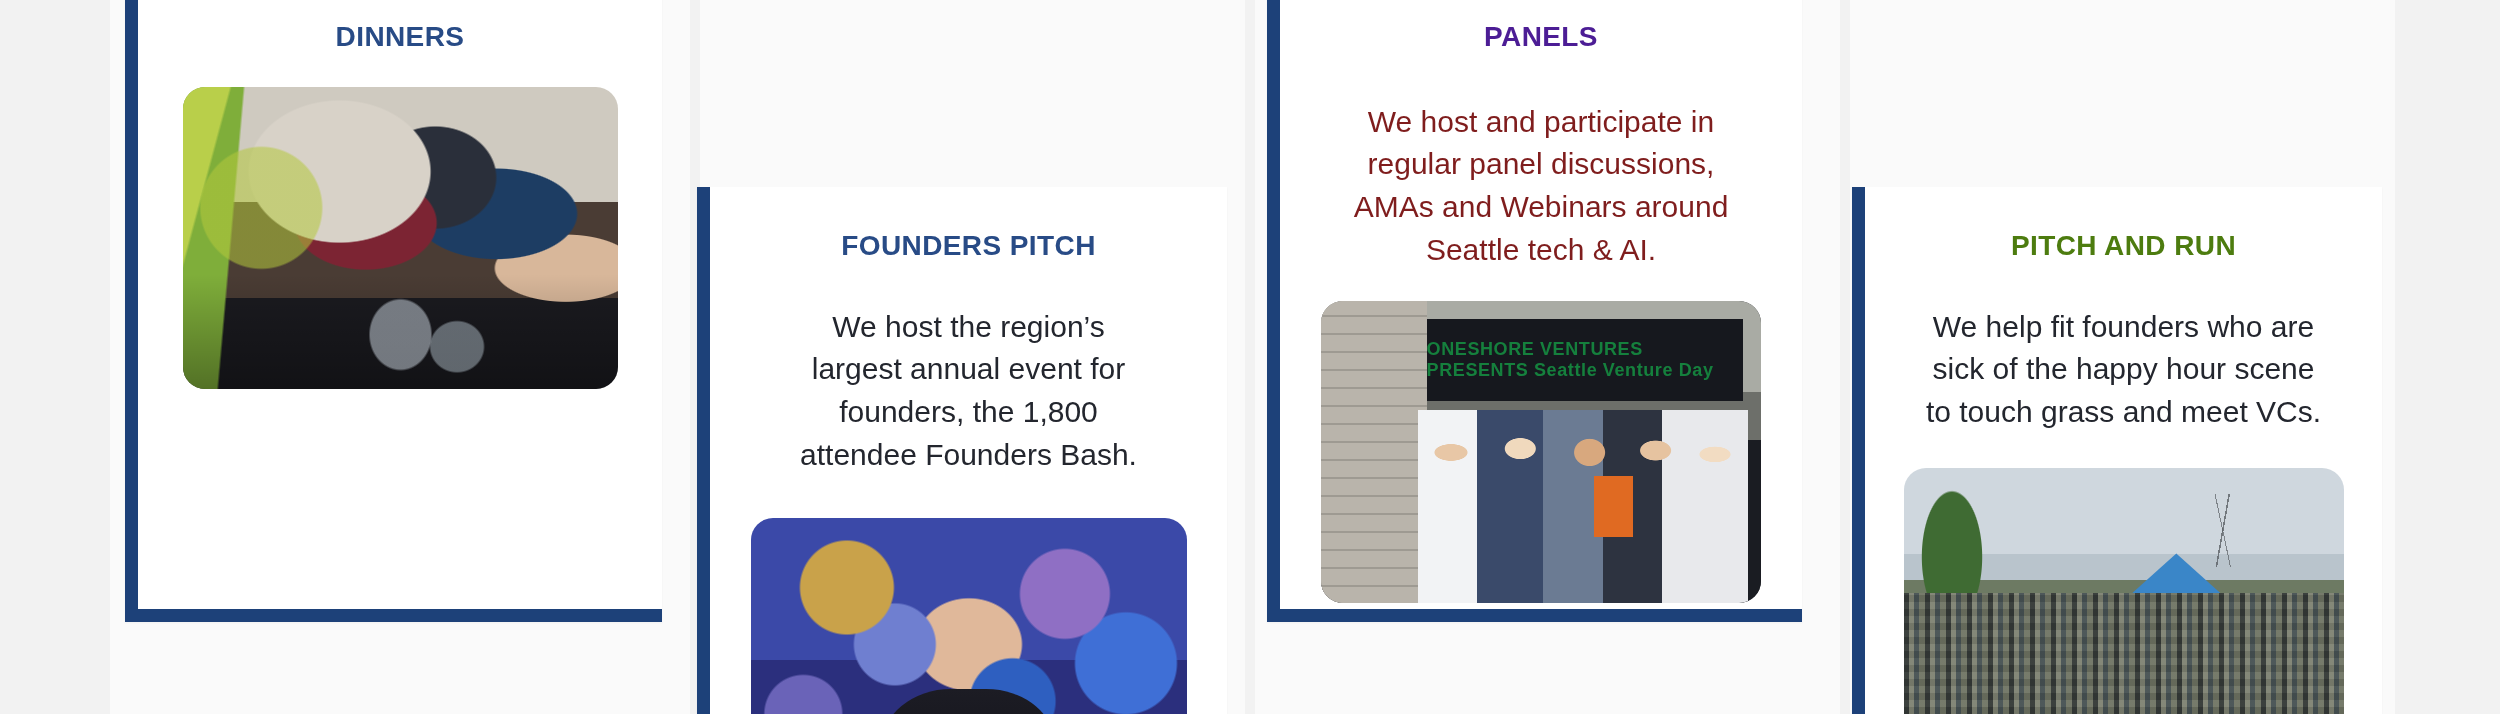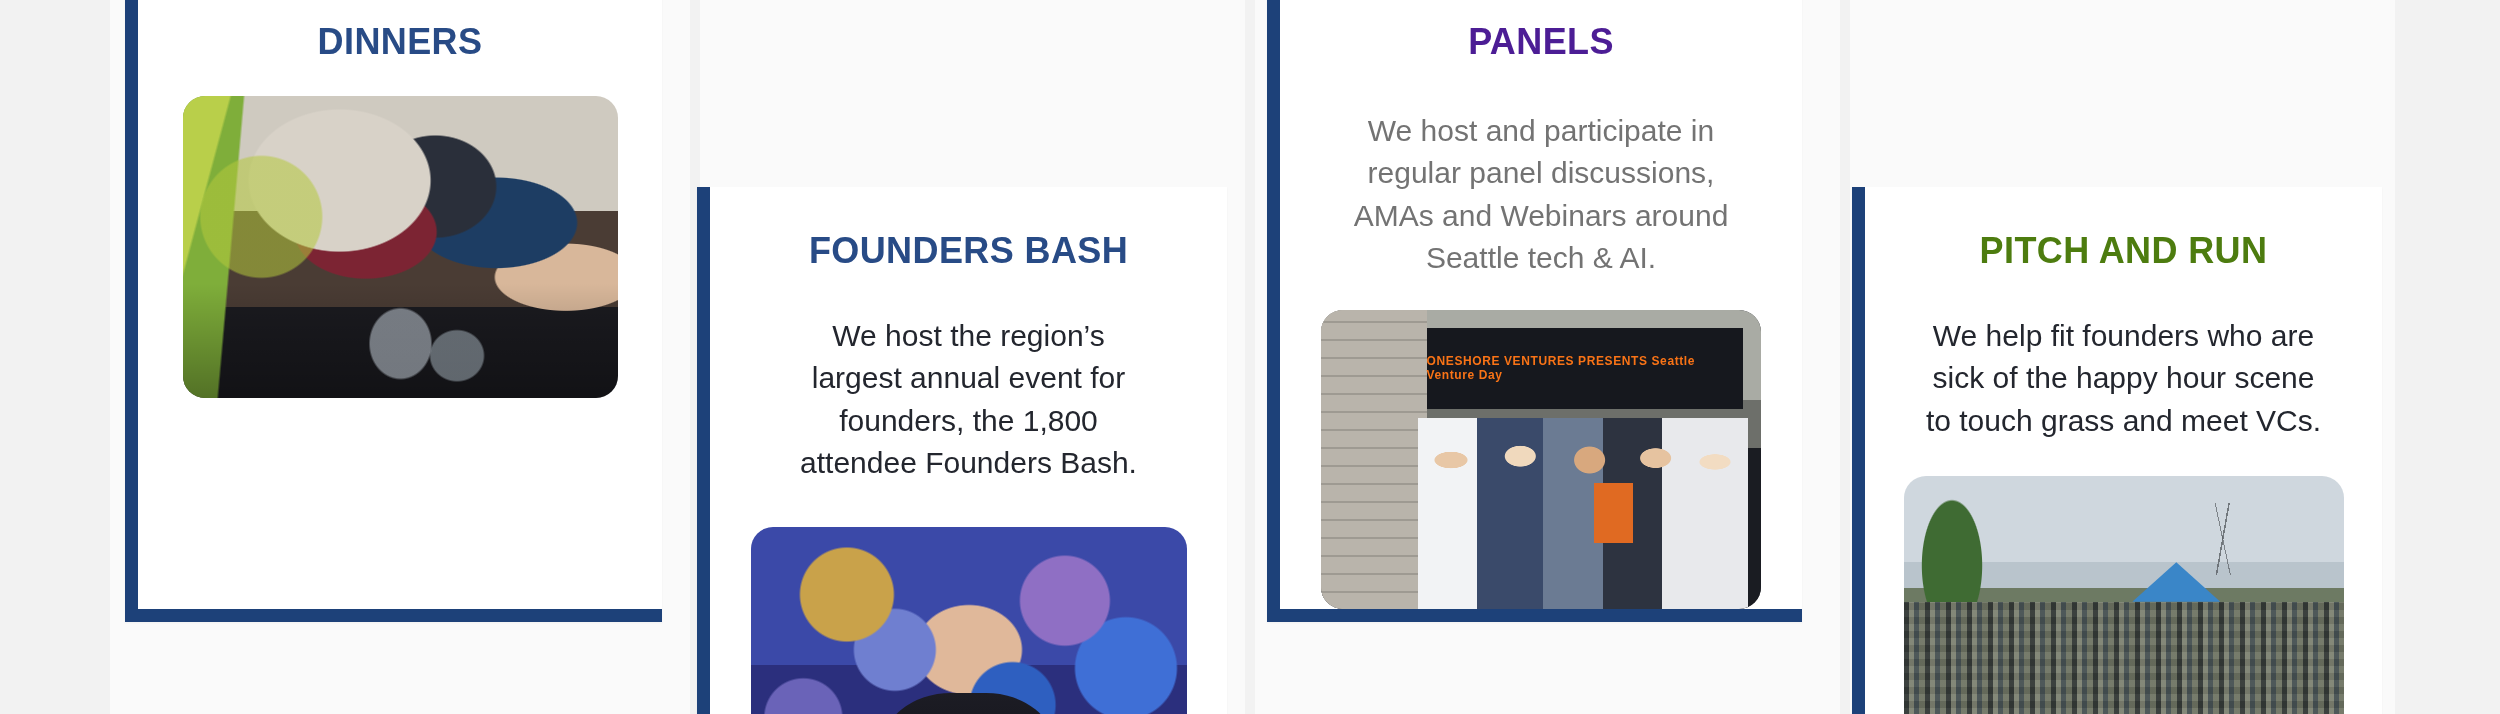--- a/index.html
+++ b/index.html
@@ -47,21 +47,21 @@
 
   
   .card.c1 { left: 125px;  top: -78px;  width: 537px;  height: 700px; }
   .card.c2 { left: 697px;  top: 187px;  width: 530px;  height: 660px; }
   .card.c3 { left: 1267px; top: -78px;  width: 535px;  height: 700px; }
   .card.c4 { left: 1852px; top: 187px;  width: 530px;  height: 660px; }
 
   .card-title {
     color: #284b86;
     font-weight: 700;
-    font-size: 36px;
+    font-size: 28px;
     letter-spacing: 0.4px;
     text-align: center;
     margin: 0;
     line-height: 1.1;
     white-space: nowrap;
   }
 
   .card-body {
     color: #23262e;
     font-size: 30px;
@@ -160,22 +160,22 @@
       linear-gradient(180deg, #a9aba4 0 30%, #6d6f6a 30% 46%, #1a1c22 46% 100%),
       #2a2c32;
   }
   .photo-panel .banner {
     position: absolute;
     left: 24%;
     right: 4%;
     top: 6%;
     height: 27%;
     background: #16181e;
-    color: #f97316;
-    font-size: 12px;
+    color: #15803d;
+    font-size: 18px;
     font-weight: 700;
     display: flex;
     align-items: center;
     justify-content: center;
     letter-spacing: 0.6px;
   }
   .photo-panel .people {
     position: absolute;
     left: 22%;
     right: 3%;
@@ -262,30 +262,30 @@
 <div class="cards">
 
   <div class="card c1" style="--accent: #1d4179;">
     <h2 class="card-title" style="color: rgb(40, 75, 134);">DINNERS</h2>
     <div class="card-photo">
       <div class="ph photo-dinner"></div>
     </div>
   </div>
 
   <div class="card c2" style="--accent: #1d4179;">
-    <h2 class="card-title" style="color: rgb(40, 75, 134);">FOUNDERS BASH</h2>
+    <h2 class="card-title" style="color: rgb(40, 75, 134);">FOUNDERS PITCH</h2>
     <p class="card-body" style="color: rgb(35, 38, 46);">We host the region’s largest annual event for founders, the 1,800 attendee Founders Bash.</p>
     <div class="card-photo">
       <div class="ph photo-bash"></div>
     </div>
   </div>
 
   <div class="card c3" style="--accent: #1d4179;">
     <h2 class="card-title" style="color: #4c1d95;">PANELS</h2>
-    <p class="card-body" style="color: #737373;">We host and participate in regular panel discussions, AMAs and Webinars around Seattle tech &amp; AI.</p>
+    <p class="card-body" style="color: #7f1d1d;">We host and participate in regular panel discussions, AMAs and Webinars around Seattle tech &amp; AI.</p>
     <div class="card-photo">
       <div class="ph photo-panel">
         <div class="wall"></div>
         <div class="banner">ONESHORE VENTURES PRESENTS   Seattle Venture Day</div>
         <div class="people"></div>
         <div class="skirt"></div>
       </div>
     </div>
   </div>
 

